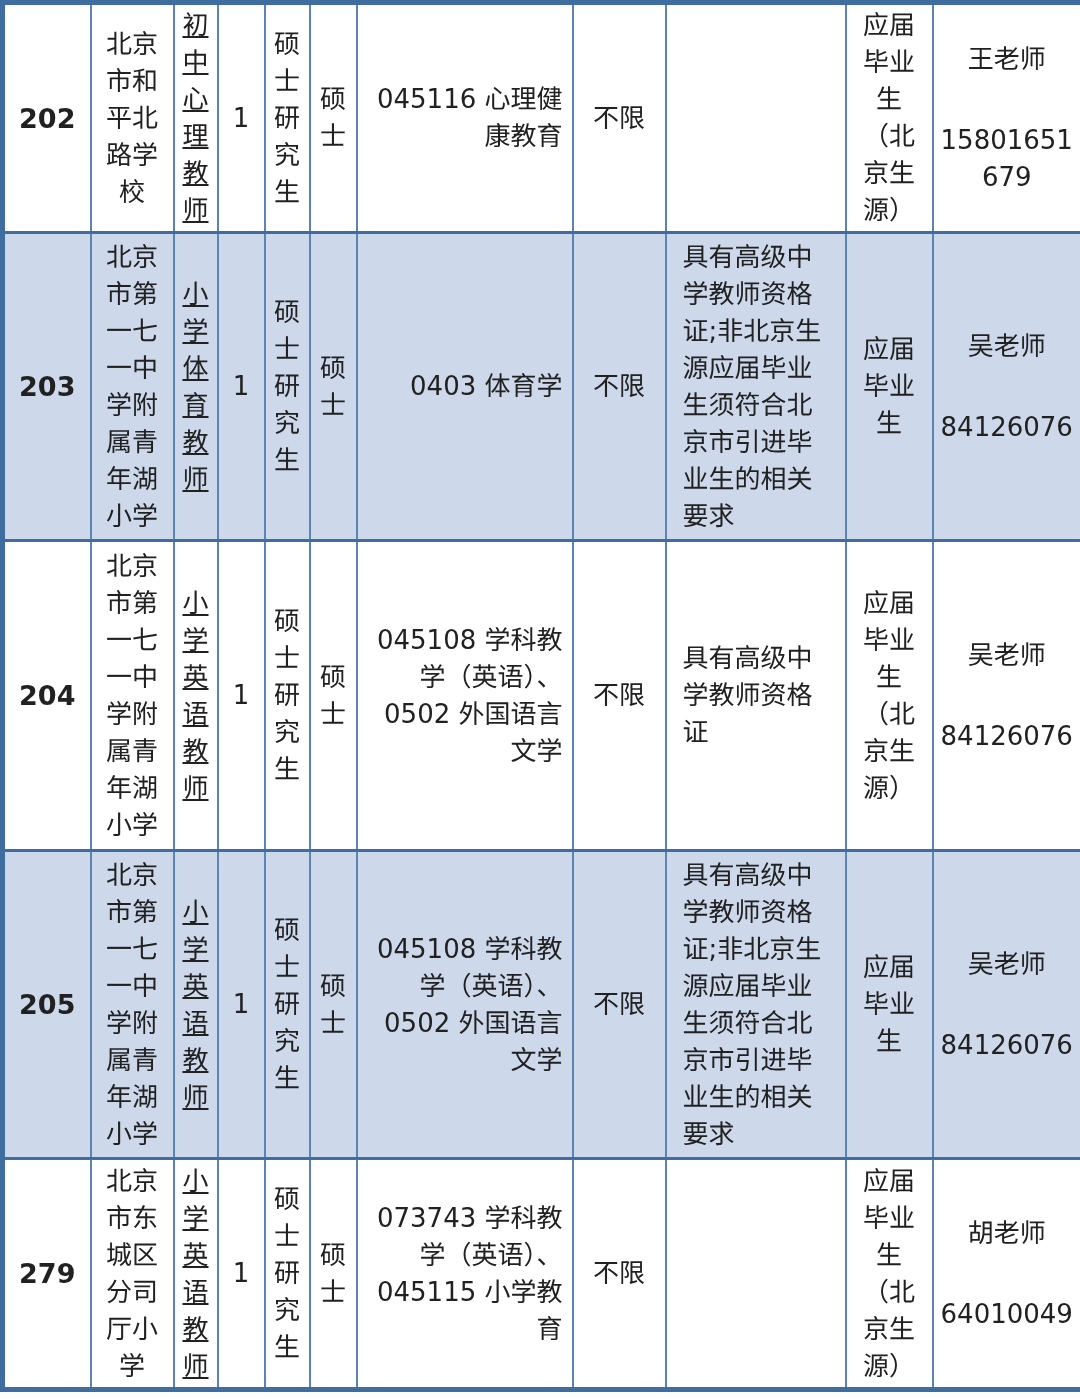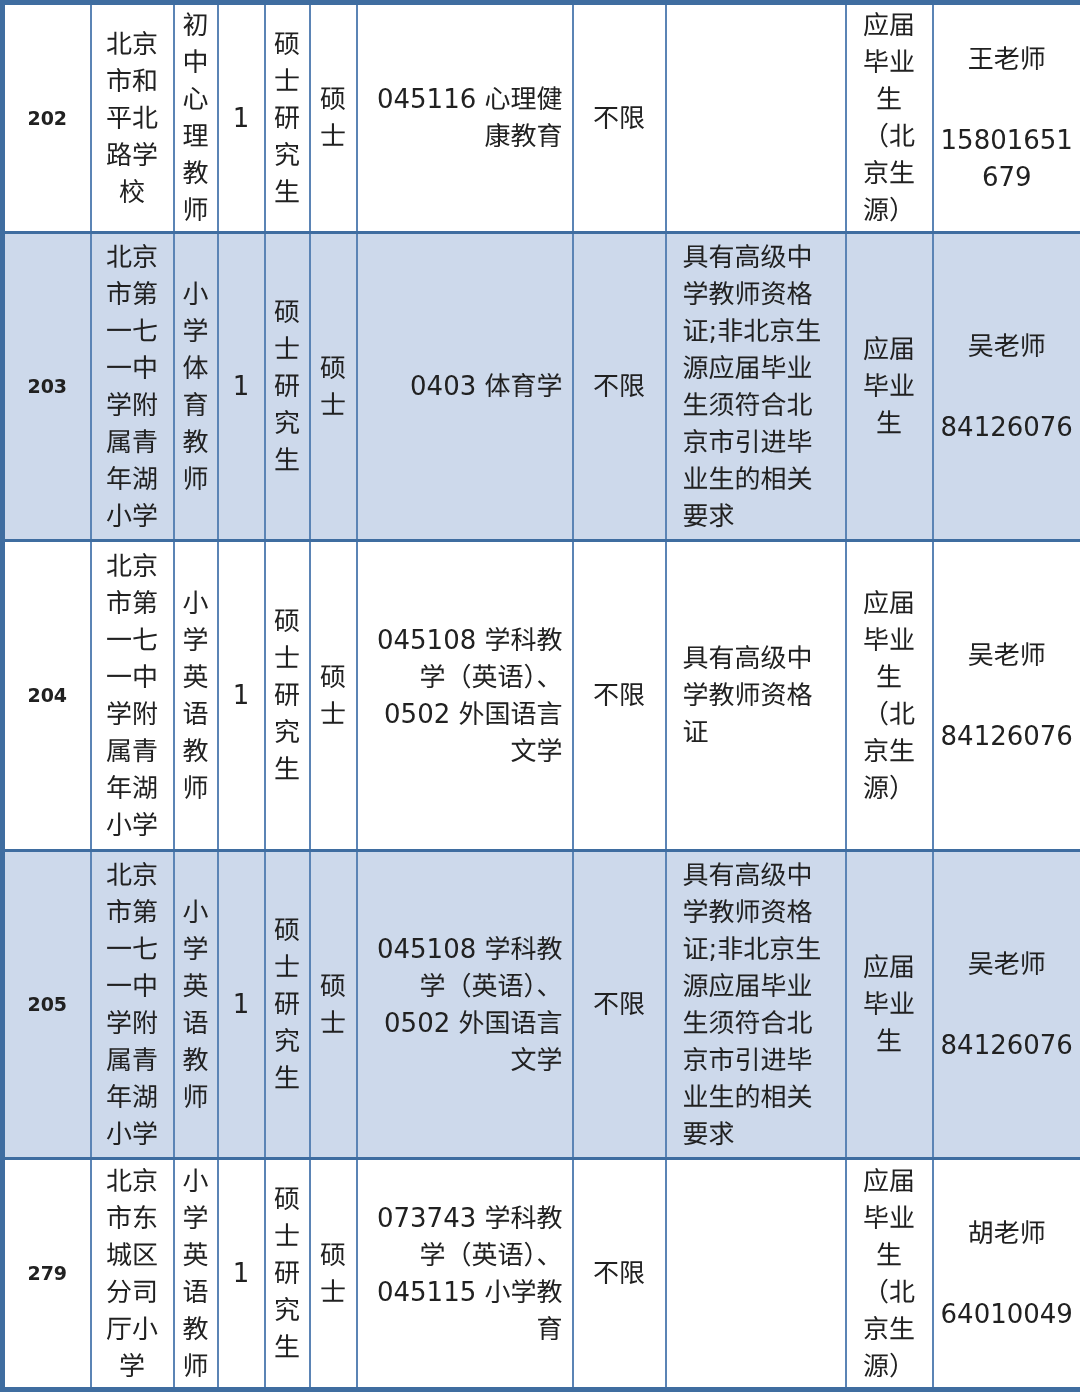--- a/index.html
+++ b/index.html
@@ -31,23 +31,23 @@
     vertical-align:middle;
     padding:2px 8px;
     overflow:hidden;
   }
   tr.shaded td{background:var(--shaded-row);}
   tr.r1{height:230px;}
   tr.r2{height:308px;}
   tr.r3{height:310px;}
   tr.r4{height:308px;}
   tr.r5{height:231px;}
-  td.c-id{font-weight:bold;font-size:19px;padding:2px 4px;}
+  td.c-id{font-weight:bold;font-size:27px;padding:2px 4px;}
   td.c-school{padding:2px 12px;text-align:center;}
-  td.c-pos{padding:2px 2px;}
+  td.c-pos{padding:2px 2px;text-decoration:underline;}
   td.c-count{padding:2px 2px;}
   td.c-edu{padding:2px 2px;}
   td.c-deg{padding:2px 2px;}
   td.c-major{text-align:right;padding:2px 9px;}
   td.c-limit{padding:2px 8px;}
   td.c-req{text-align:left;padding:2px 16px;}
   td.c-grad{padding:2px 8px;}
   td.c-contact{padding:2px 6px;}
   td.c-contact .phone{word-break:break-all;margin-top:44px;}
 </style>

